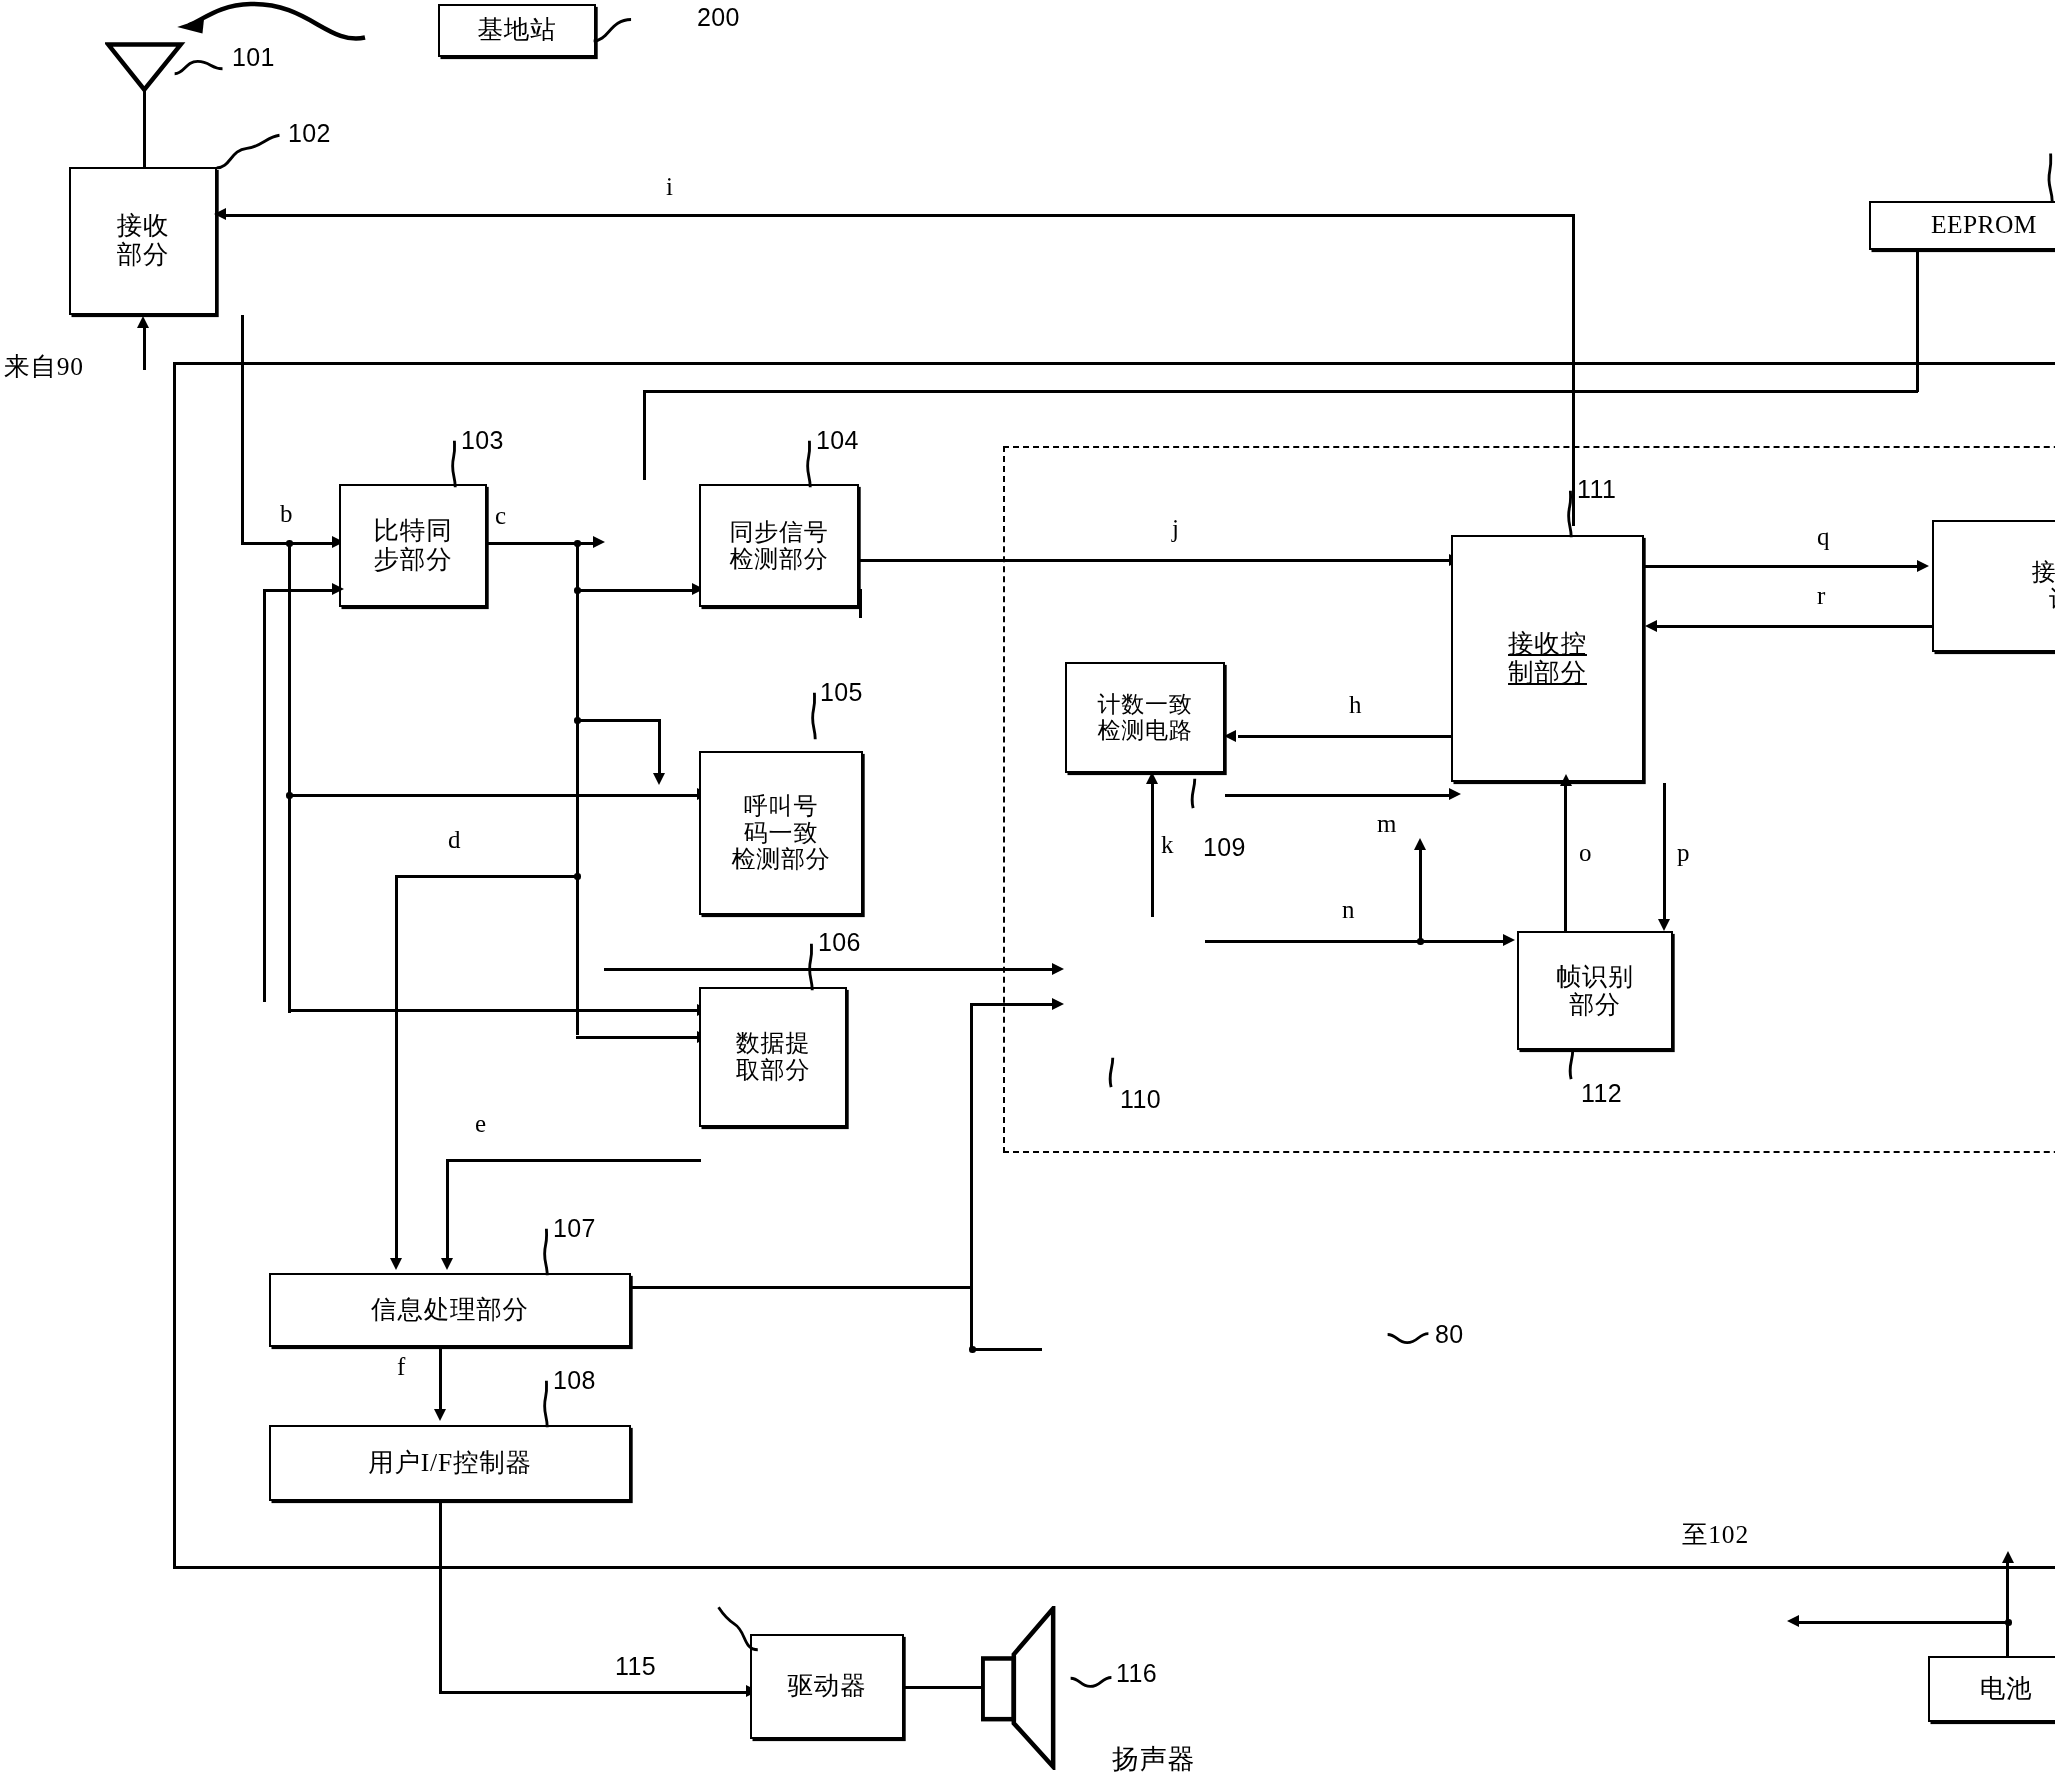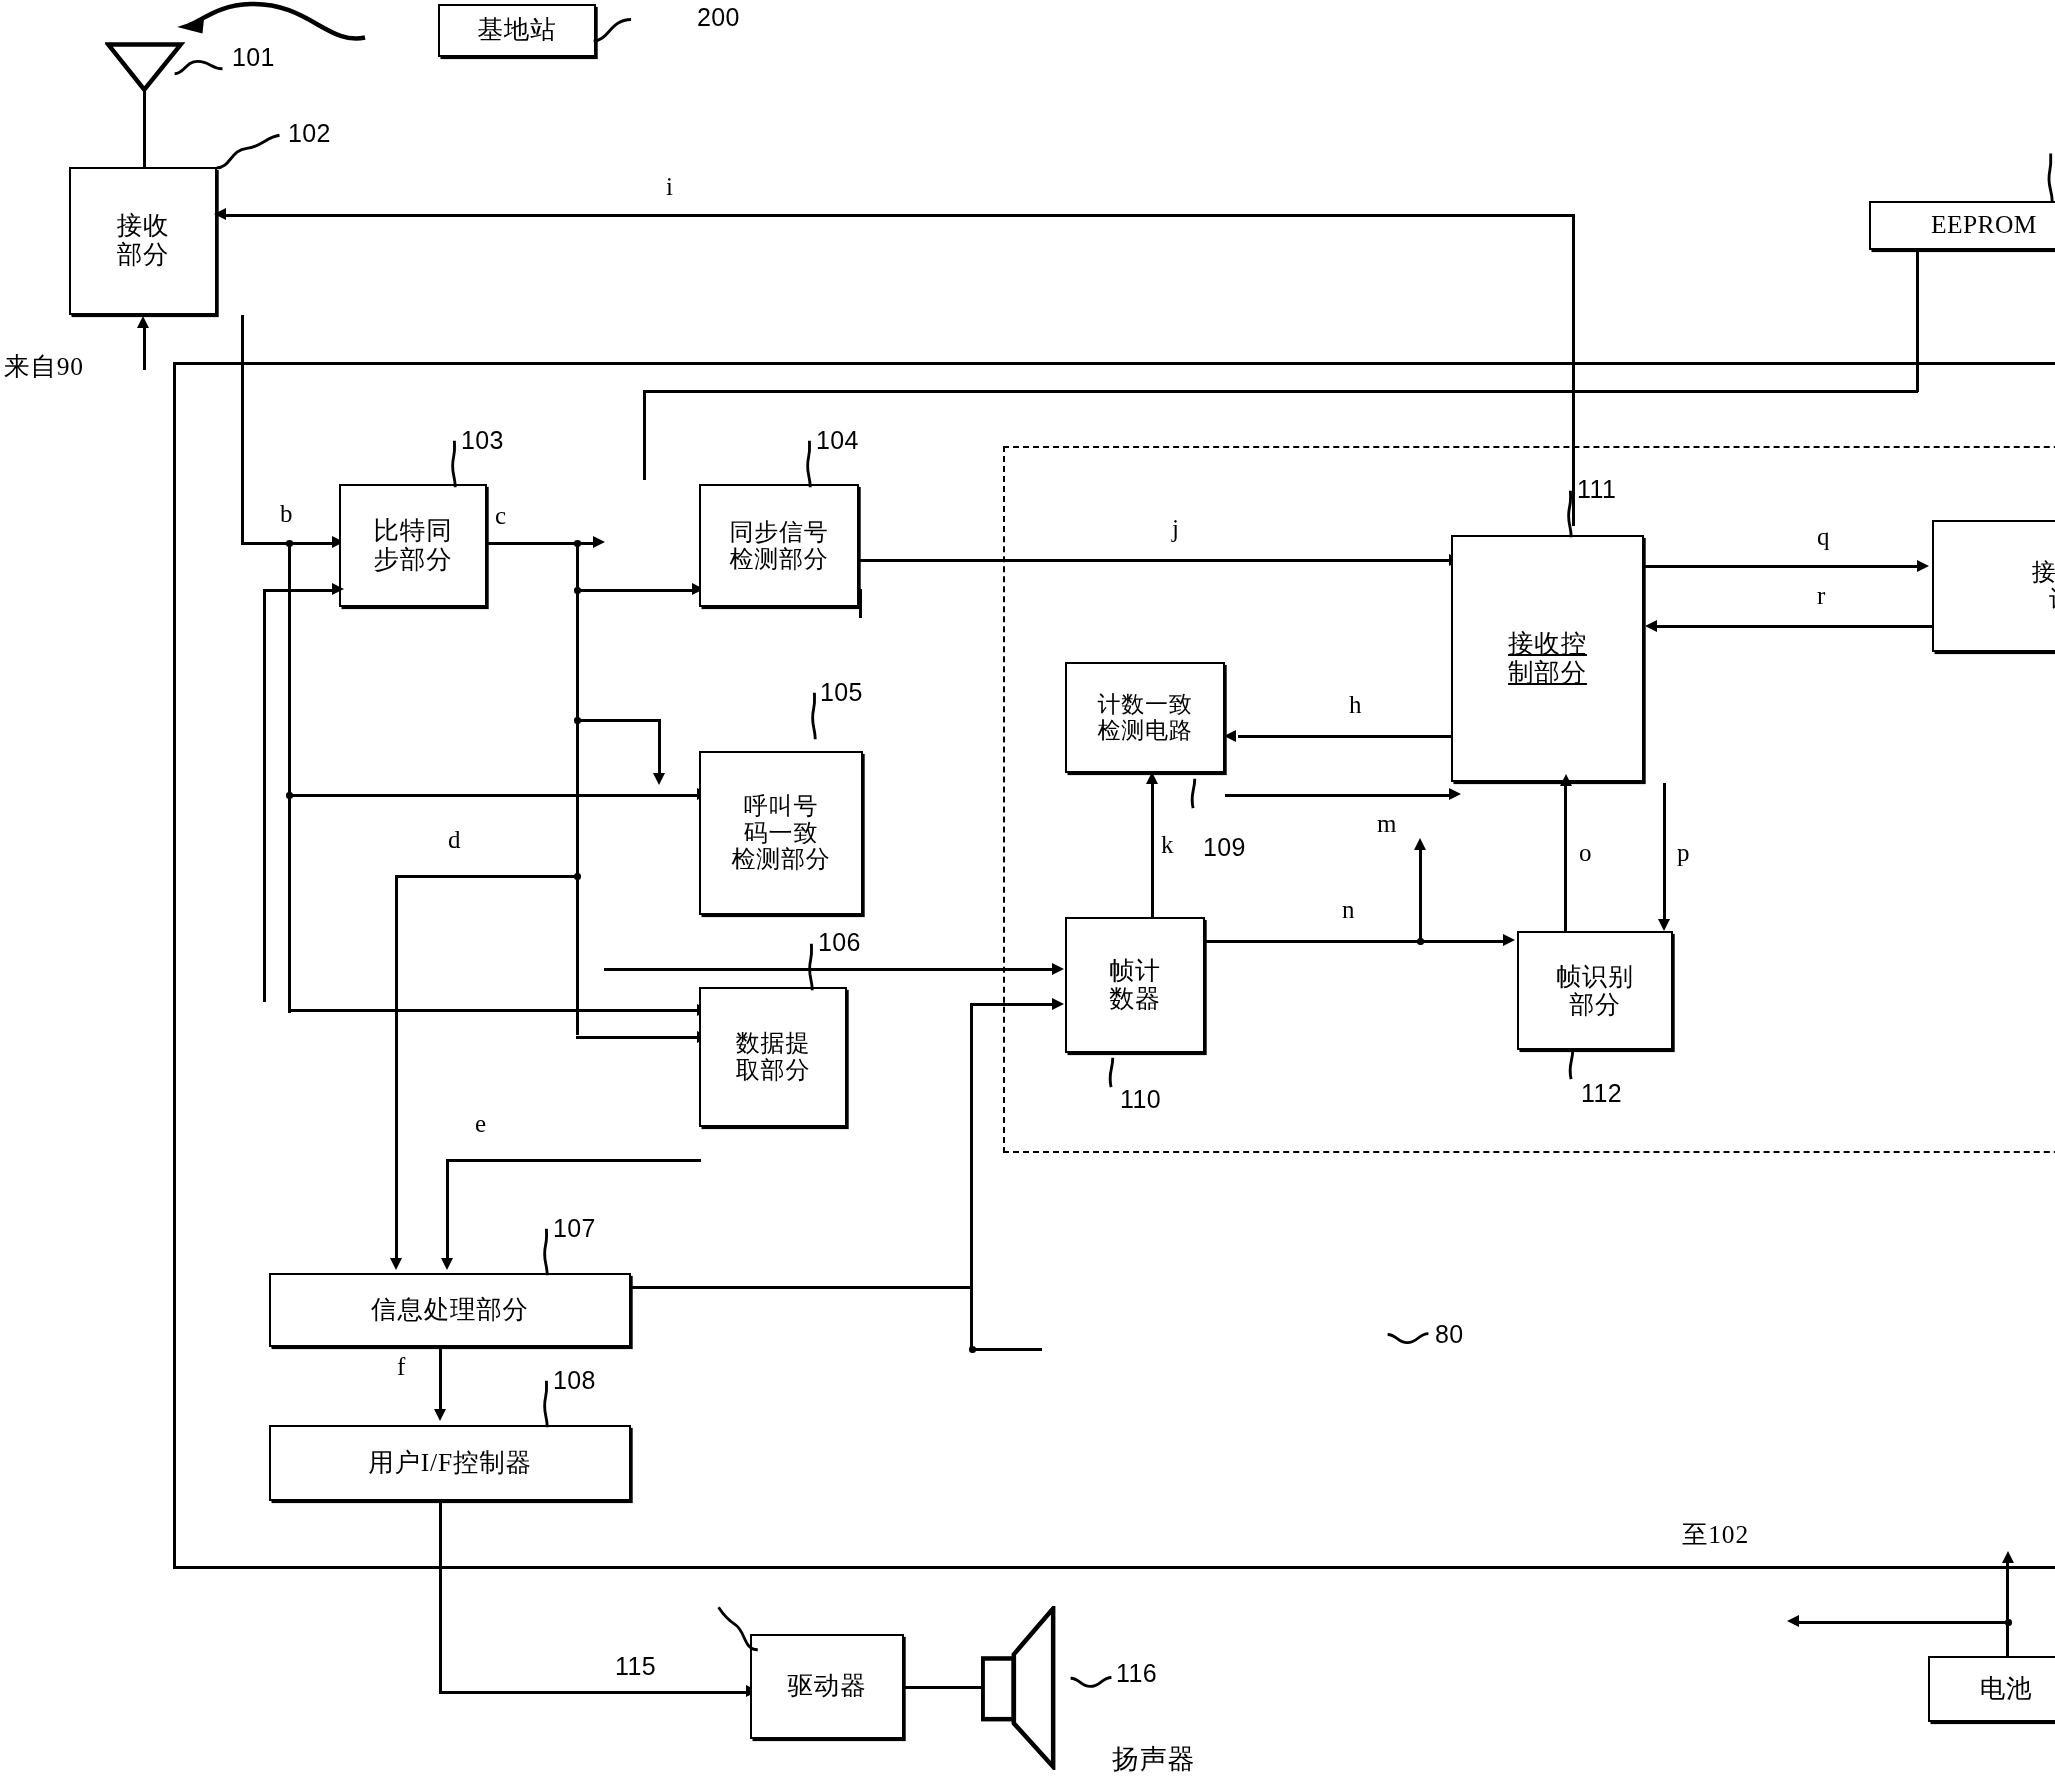--- a/index.html
+++ b/index.html
@@ -253,24 +253,20 @@
 
   <div class="h" style="left:1238px;top:735px;width:214px;"></div>
   <div class="ar ar-l" style="left:1224px;top:730px;"></div>
   <div class="sig" style="left:1349px;top:691px;">h</div>
   <div class="v" style="left:1451px;top:735px;height:0px;"></div>
 
   <div class="h" style="left:1225px;top:794px;width:226px;"></div>
   <div class="ar ar-r" style="left:1449px;top:788px;"></div>
   <div class="sig" style="left:1377px;top:810px;">m</div>
 
-  <div class="blk" style="left:1065px;top:917px;width:140px;height:136px;font-size:25px;">
-    <span>帧计
-数器</span>
-  </div>
   <svg style="position:absolute;left:1098px;top:1056px;width:41px;height:41px;" viewBox="0 0 100 100" width="41" height="41">
     <path d="M36,4 C36,34 24,42 32,76" stroke="#000" stroke-width="7" fill="none"></path>
   </svg>
   <div class="num" style="left:1120px;top:1085px;">110</div>
 
   <div class="h" style="left:604px;top:968px;width:450px;"></div>
   <div class="ar ar-r" style="left:1052px;top:963px;"></div>
   <div class="h" style="left:970px;top:1003px;width:84px;"></div>
   <div class="ar ar-r" style="left:1052px;top:998px;"></div>
   <div class="v" style="left:970px;top:1003px;height:345px;"></div>

